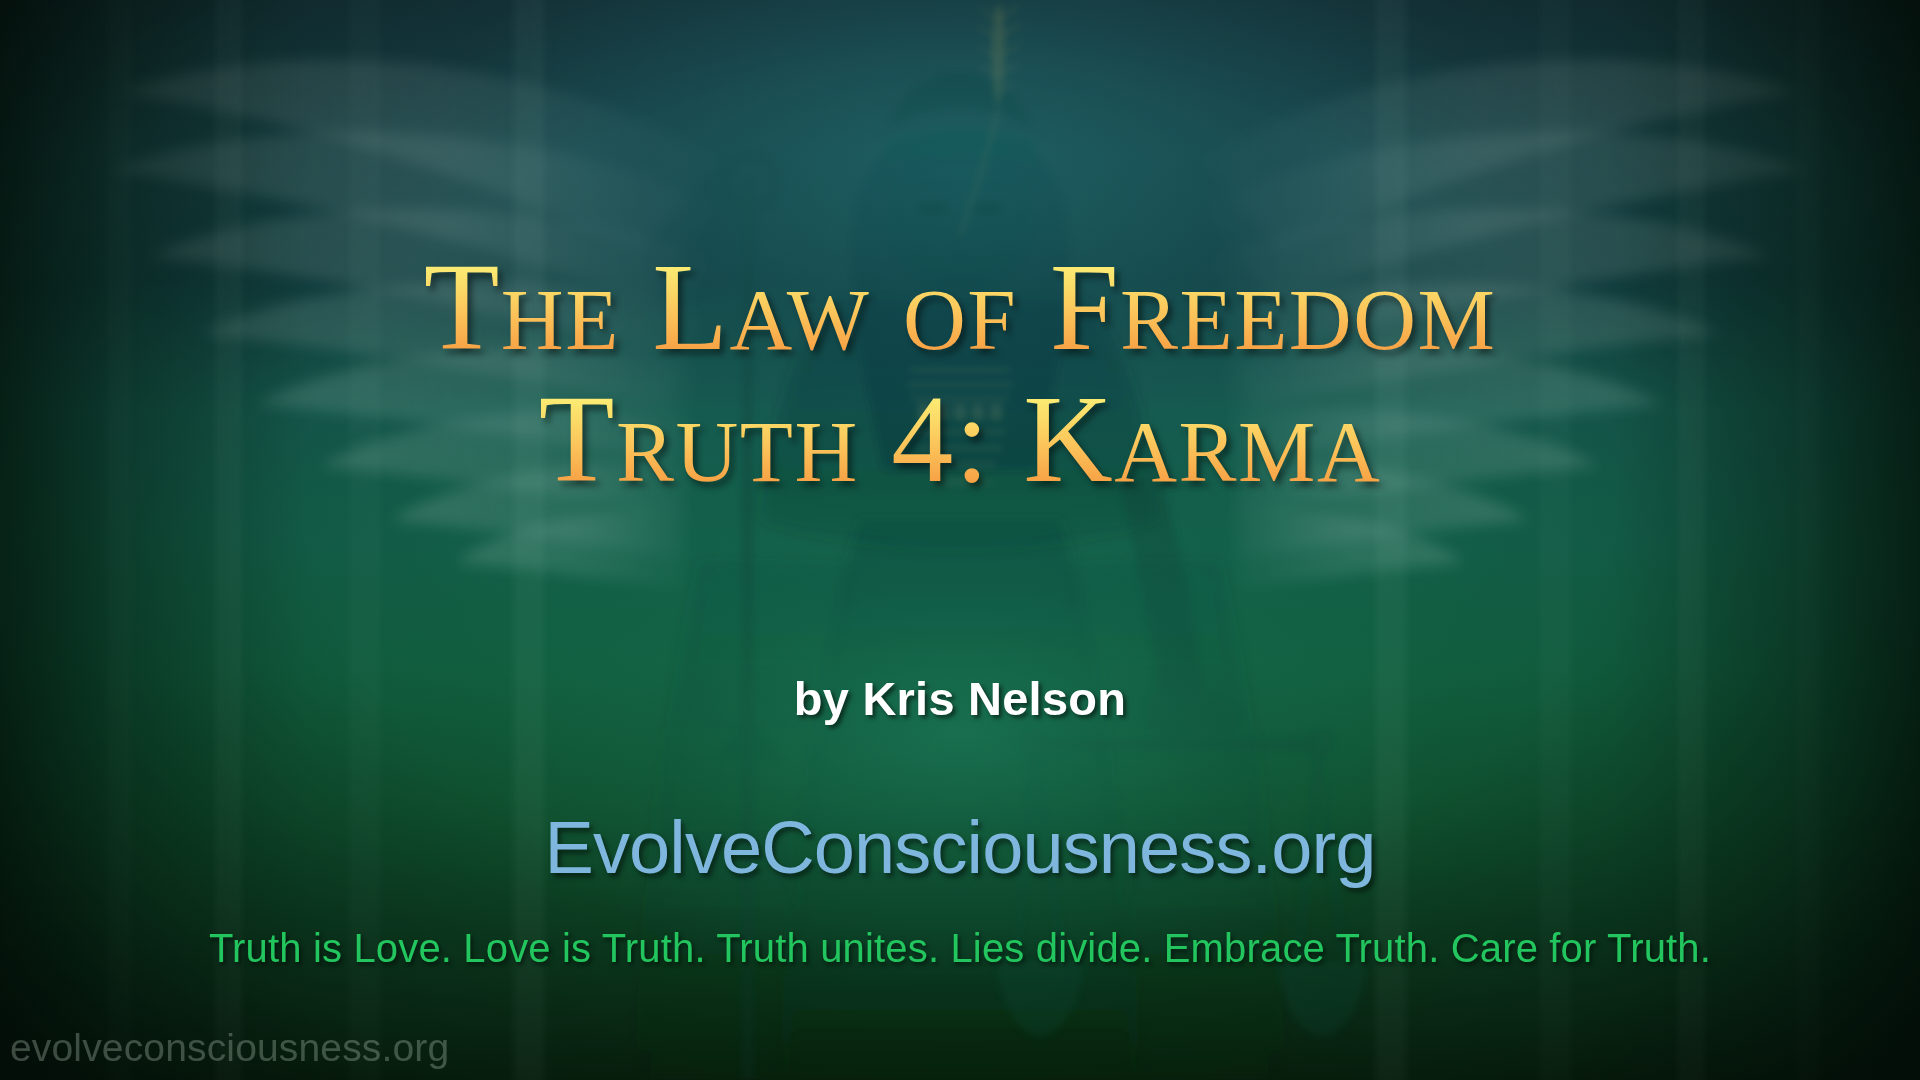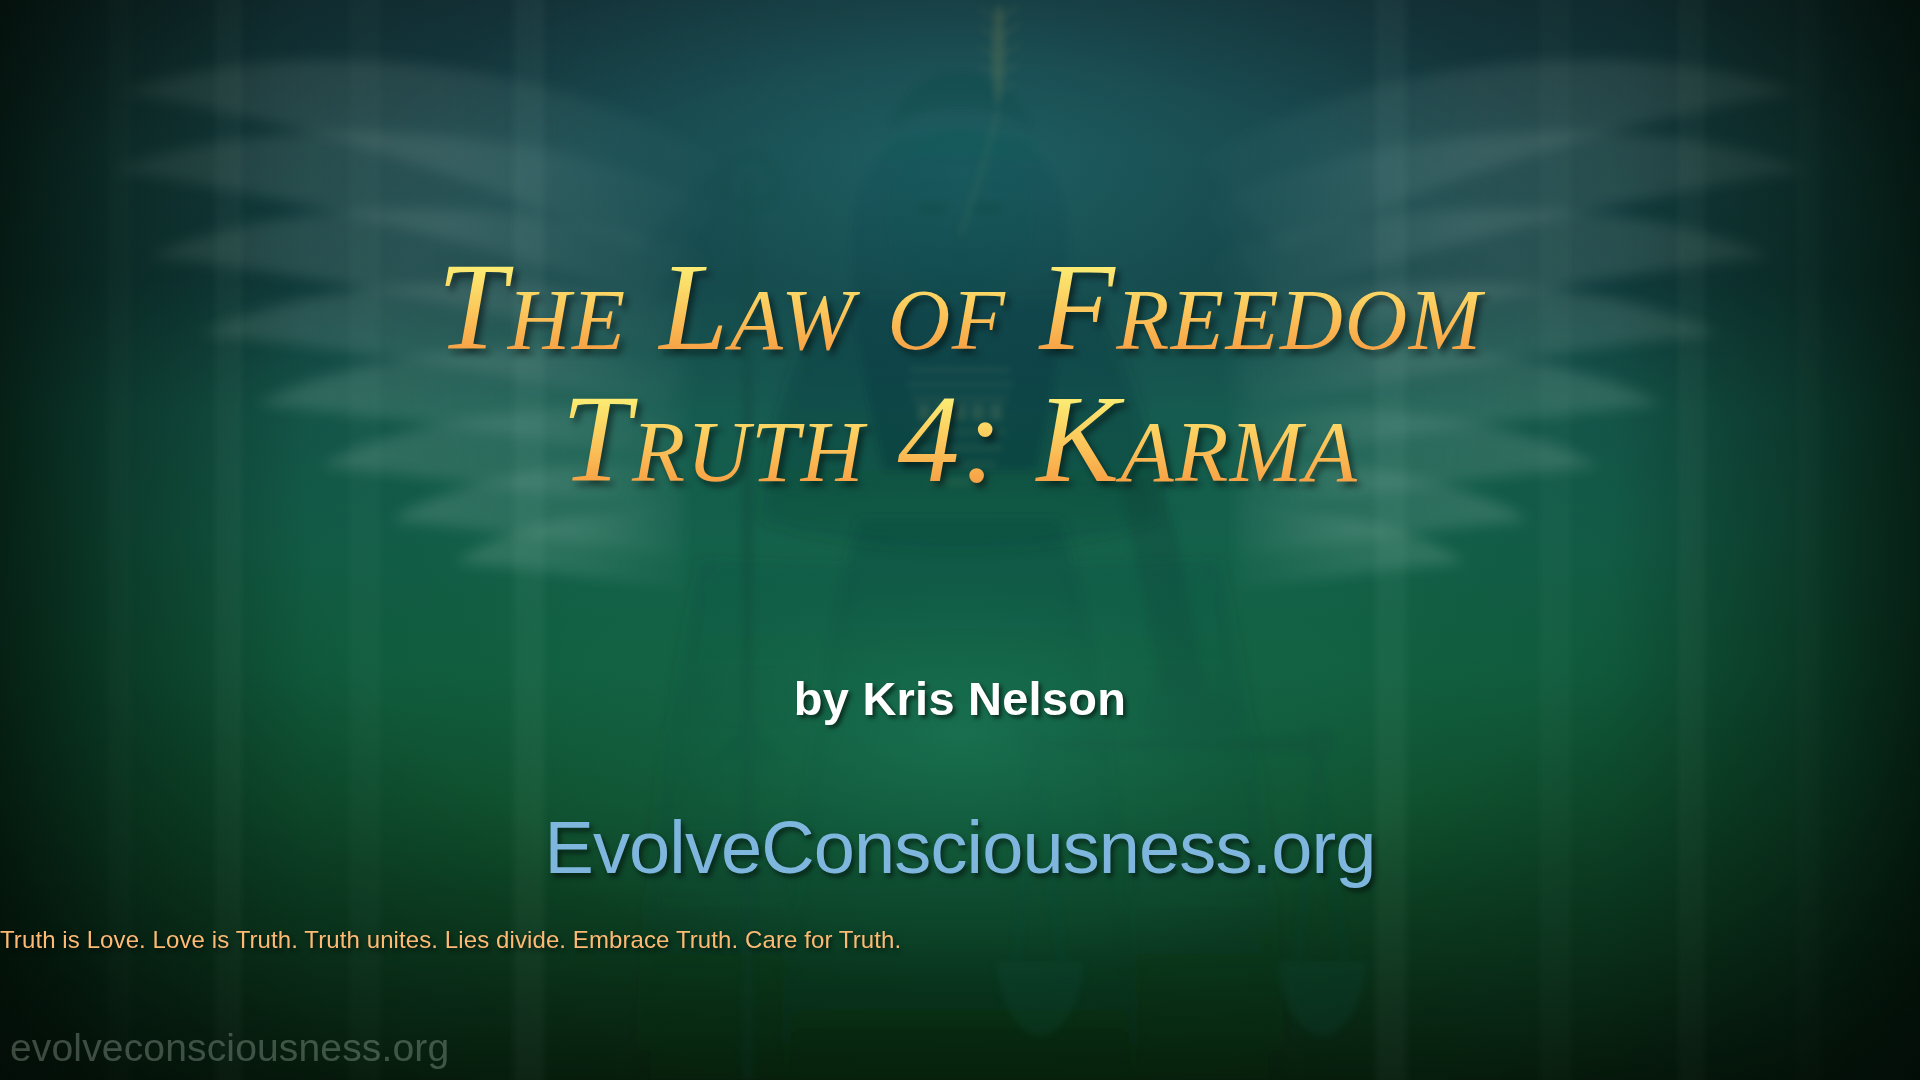--- a/index.html
+++ b/index.html
@@ -111,21 +111,20 @@
     flex-direction: column;
     align-items: center;
   }
 
   .title-block {
     position: absolute;
     top: 246px;
     left: 0;
     right: 0;
     text-align: center;
-    font-style: italic;
   }
 
   .title-line {
     display: block;
     font-family: "Liberation Serif", "DejaVu Serif", serif;
     font-variant: small-caps;
     font-weight: normal;
     letter-spacing: 0.012em;
     line-height: 1.0;
     margin: 0;
@@ -171,23 +170,24 @@
     color: #7fb6dd;
     letter-spacing: -0.012em;
     text-shadow: 3px 4px 5px rgba(0,0,0,0.50);
   }
 
   .tagline {
     position: absolute;
     top: 926px;
     left: 0;
     right: 0;
-    font-size: 24px;
+    text-align: center;
+    font-size: 40px;
     font-weight: normal;
-    color: #fdba74;
+    color: #22c55e;
     letter-spacing: 0.004em;
     text-shadow: 2px 3px 4px rgba(0,0,0,0.55);
   }
 
   .watermark {
     position: absolute;
     left: 10px;
     top: 1026px;
     font-size: 39px;
     font-weight: normal;

